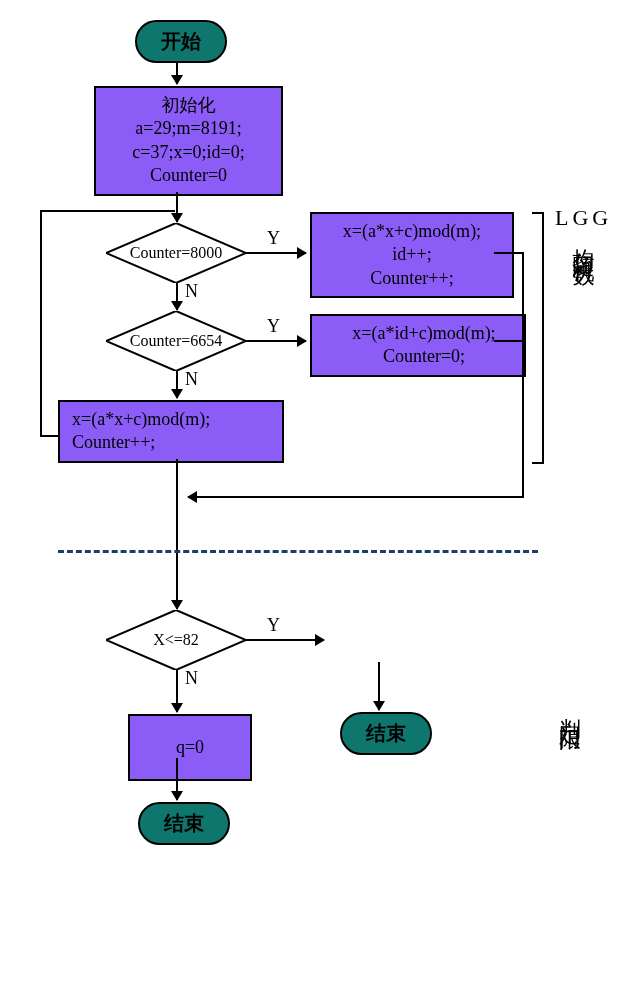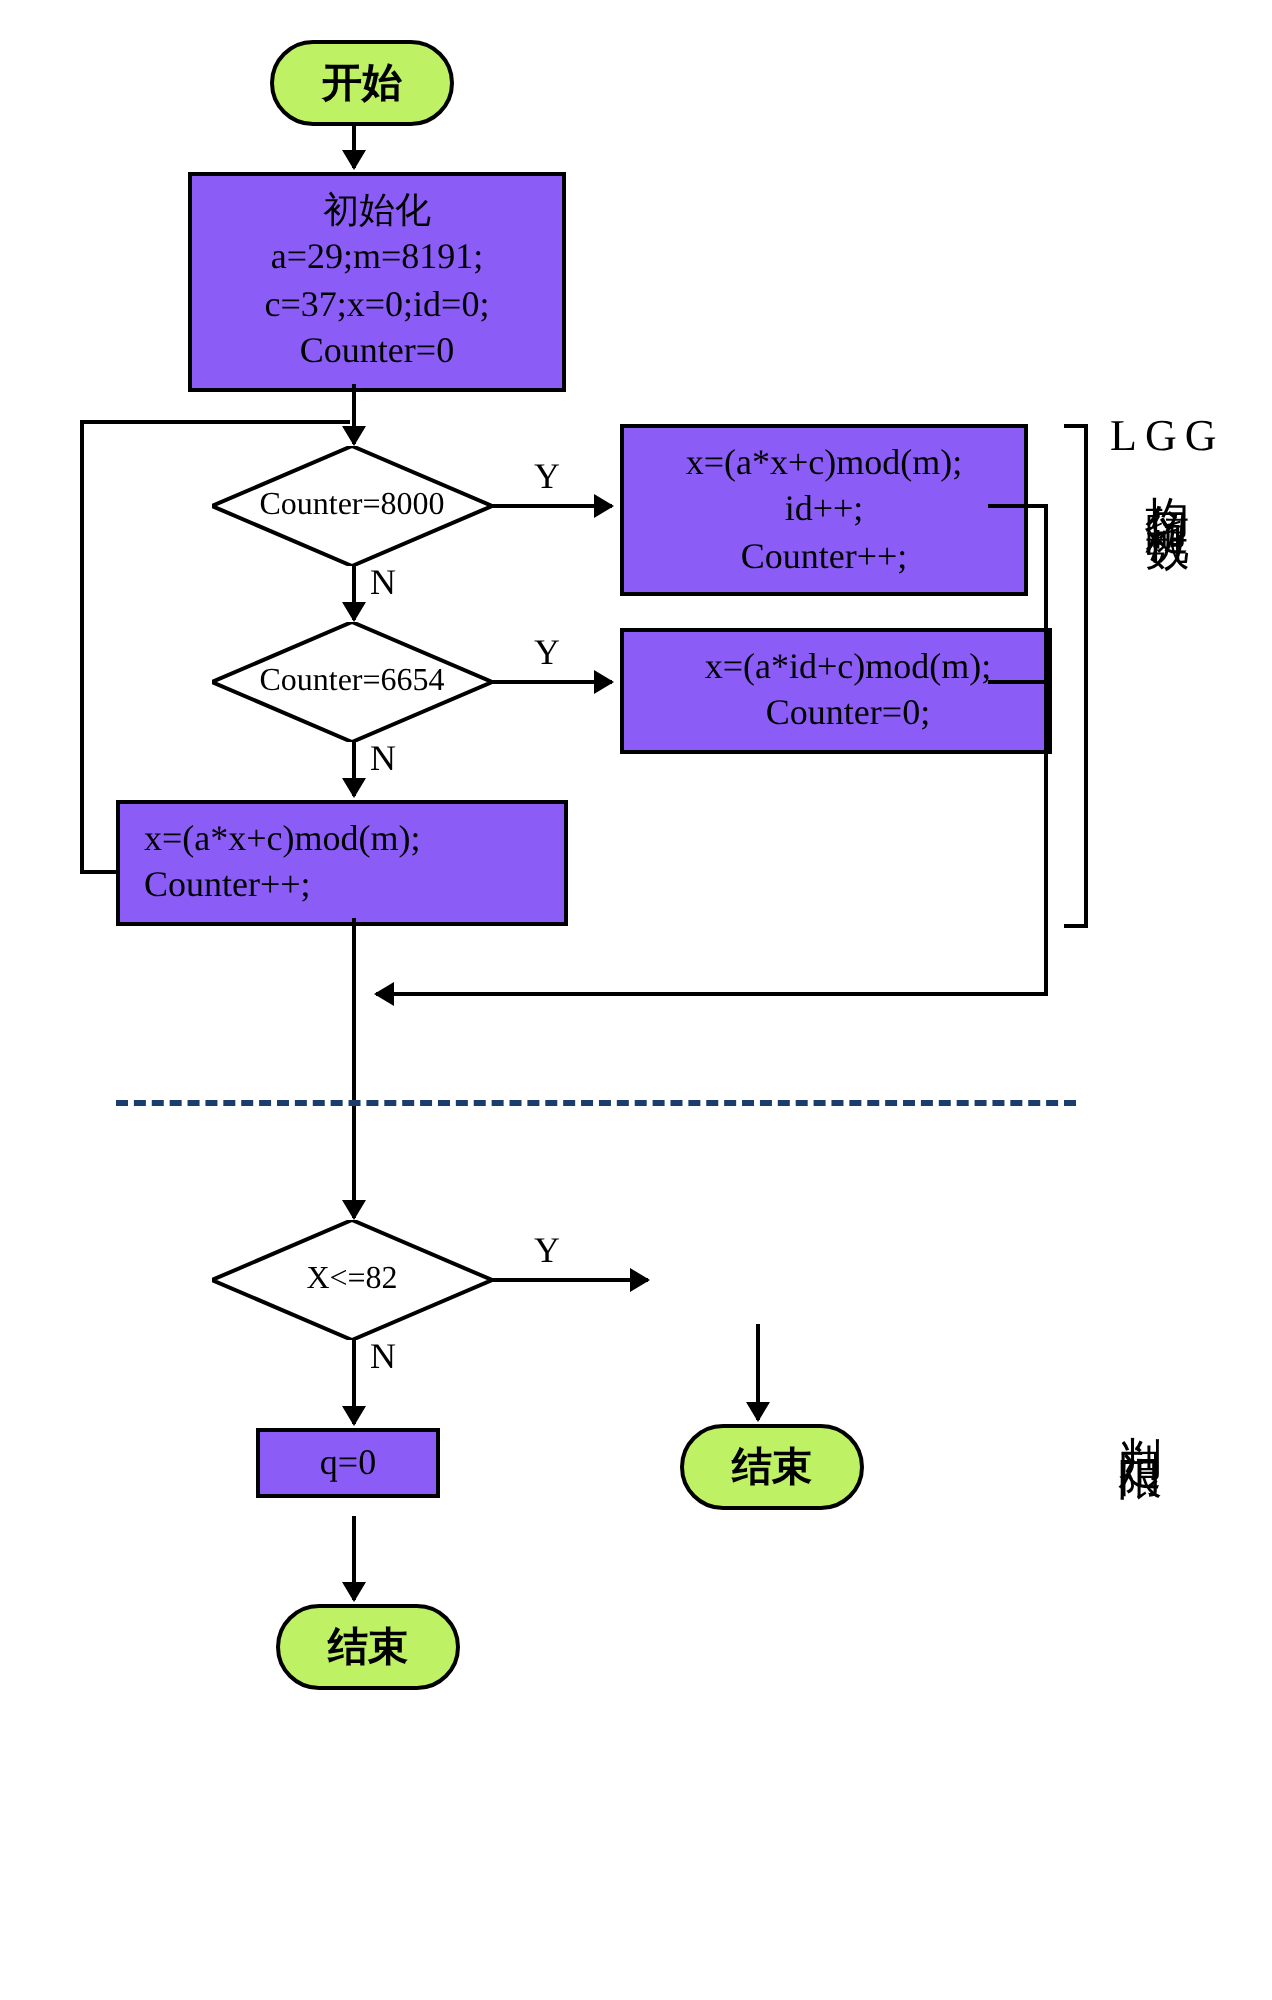--- a/index.html
+++ b/index.html
@@ -10,21 +10,21 @@
   width: 636px;
   box-sizing: border-box;
 }
 .flowchart {
   position: relative;
   width: 600px;
   height: 960px;
 }
 .terminal {
   position: absolute;
-  background: #bef264;
+  background: #0f766e;
   border: 2px solid black;
   border-radius: 22px;
   padding: 6px 24px;
   font-size: 20px;
   text-align: center;
   font-weight: bold;
 }
 .process {
   position: absolute;
   background: #8b5cf6;
@@ -222,21 +222,21 @@
   <div class="arrow arrow-right" style="left:226px; top:619px; width:78px;"></div>
   <span class="label" style="left:165px; top:648px;">N</span>
   <div class="arrow arrow-down" style="left:156px; top:650px; height:42px;"></div>
 
   <div class="arrow arrow-down" style="left:358px; top:642px; height:48px;"></div>
 
   <div class="terminal" style="left:320px; top:692px;">
     <span>结束</span>
   </div>
 
-  <div class="process" style="left:108px; top:694px; width:80px; padding:4px;">
+  <div class="process" style="left:108px; top:694px; width:80px; padding:20px;">
     <span>q=0</span>
   </div>
   <div class="arrow arrow-down" style="left:156px; top:738px; height:42px;"></div>
 
   <div class="terminal" style="left:118px; top:782px;">
     <span>结束</span>
   </div>
 
   <div class="vlabel" style="left:535px; top:680px;">判定门限</div>
 

